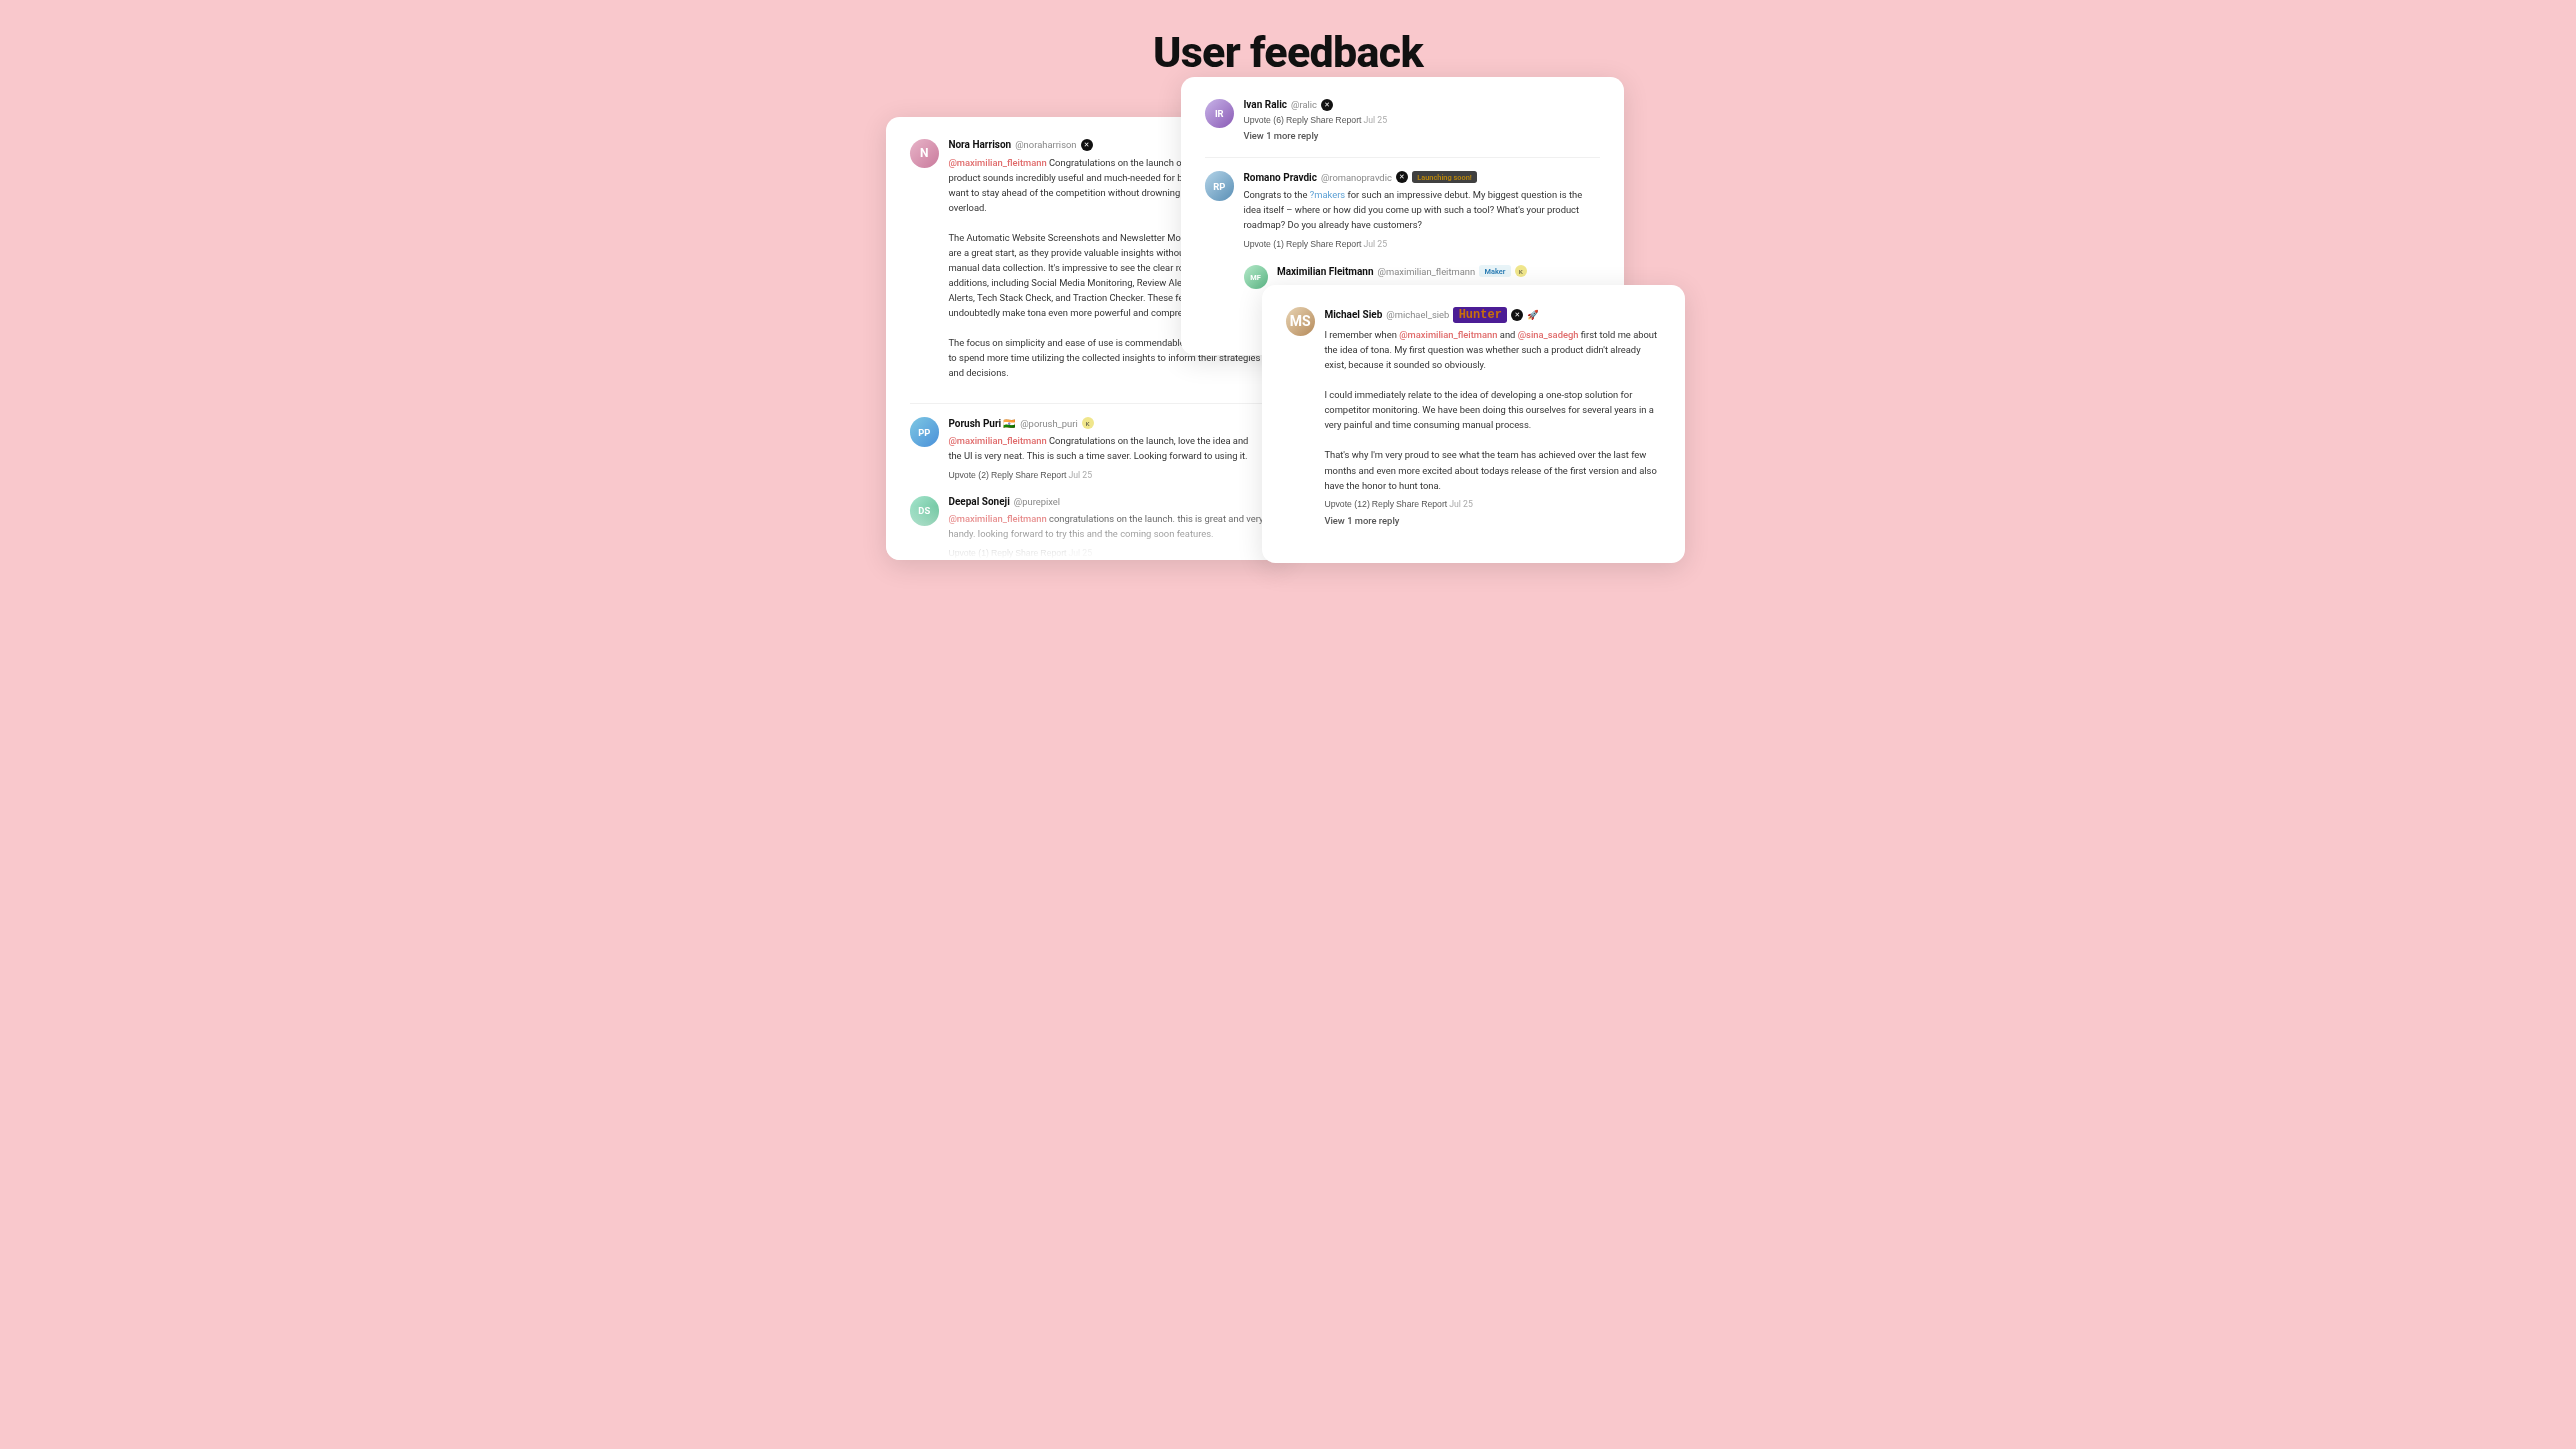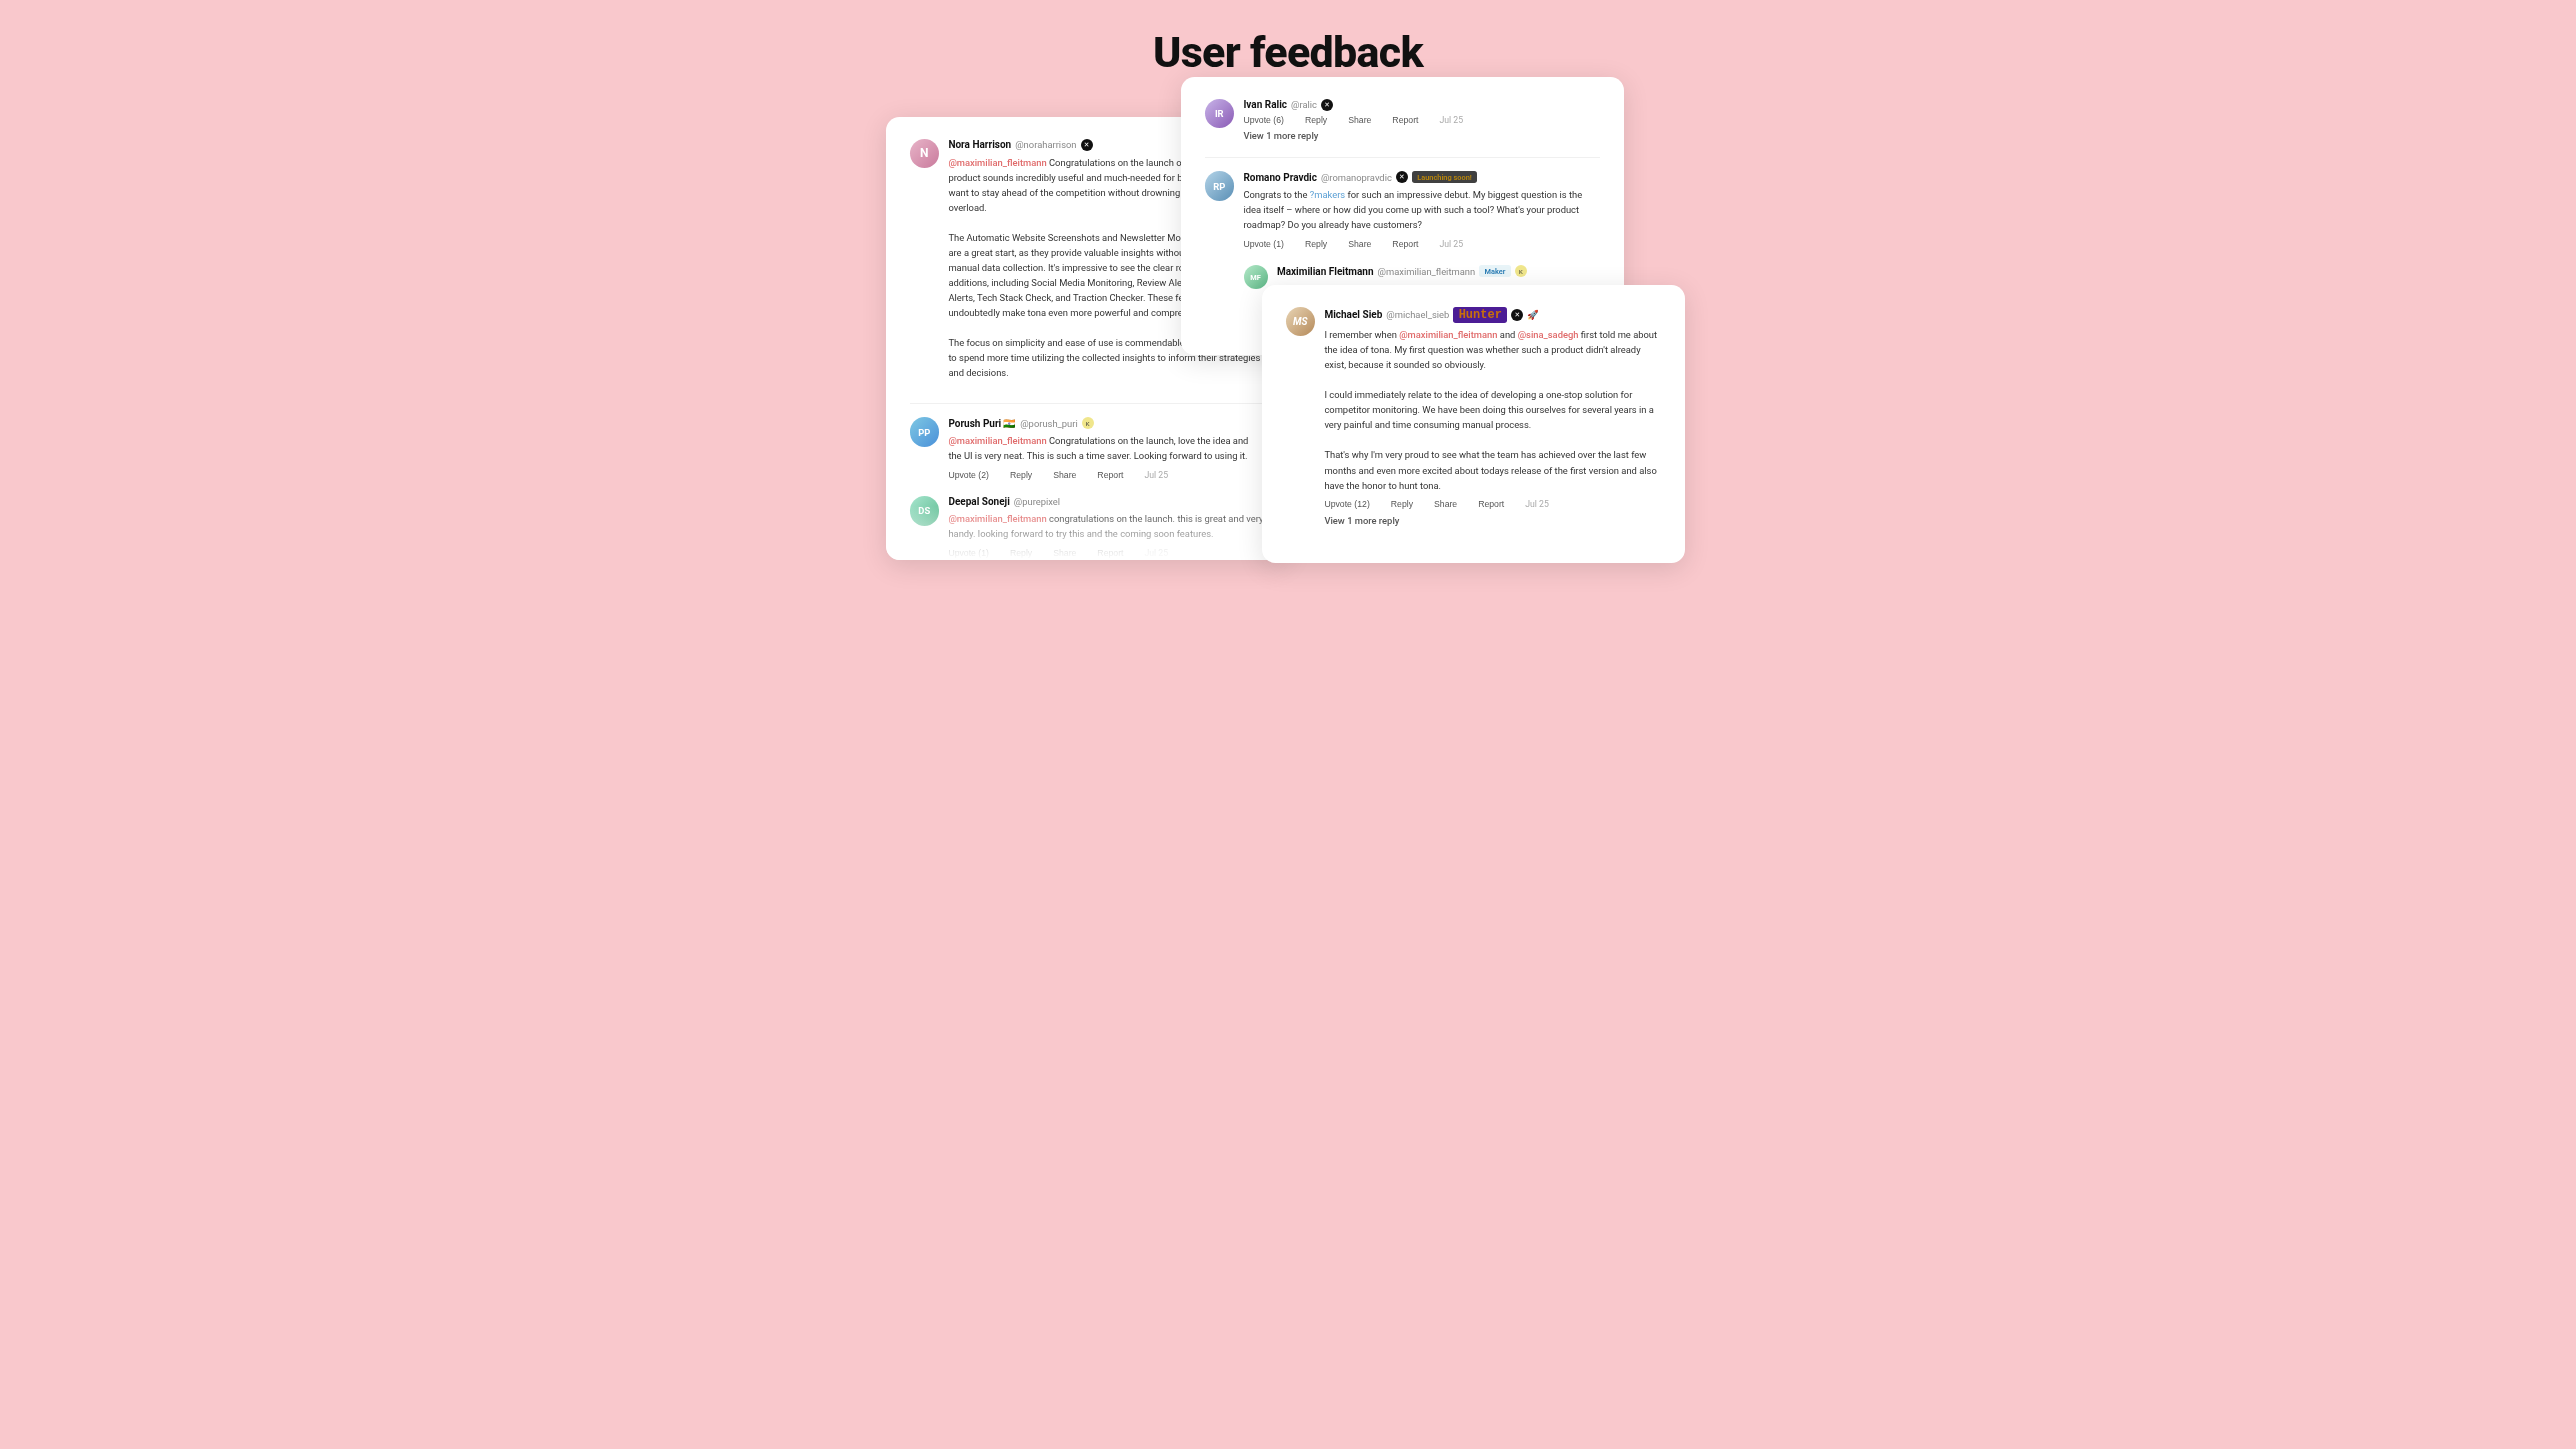--- a/index.html
+++ b/index.html
@@ -141,21 +141,21 @@
       color: #333;
       margin-bottom: 6.7px;
     }
     .mention {
       color: #e06b6b;
       font-weight: 500;
     }
     .hashtag { color: #5a9fd4; }
     .comment-actions {
       display: flex;
-      gap: 21px;
+      gap: 2px;
       align-items: center;
       flex-wrap: wrap;
     }
     .action-btn {
       font-size: 8.7px;
       color: #555;
       cursor: pointer;
       background: none;
       border: none;
       padding: 0;
@@ -324,21 +324,21 @@
         <p class="comment-text">
           <span class="mention">@romanopravdic</span> It came out of our own pains. There are customers and we have a public roadmap / featu...
         </p>
       </div>
     </div>
   </div>
 
   <div class="card card-3">
 
     <div class="comment">
-      <div class="avatar avatar-michael" style="font-size:10px;font-style:italic;">MS</div>
+      <div class="avatar avatar-michael" style="font-size:14px;">MS</div>
       <div class="comment-body">
         <div class="comment-header">
           <span class="author-name">Michael Sieb</span>
           <span class="author-handle">@michael_sieb</span>
           <span class="tag-hunter">Hunter</span>
           <span class="badge badge-x">✕</span>
           <span style="font-size:9.4px;">🚀</span>
         </div>
         <p class="comment-text">
           I remember when <span class="mention">@maximilian_fleitmann</span> and <span class="mention">@sina_sadegh</span> first told me about the idea of tona. My first question was whether such a product didn't already exist, because it sounded so obviously.

